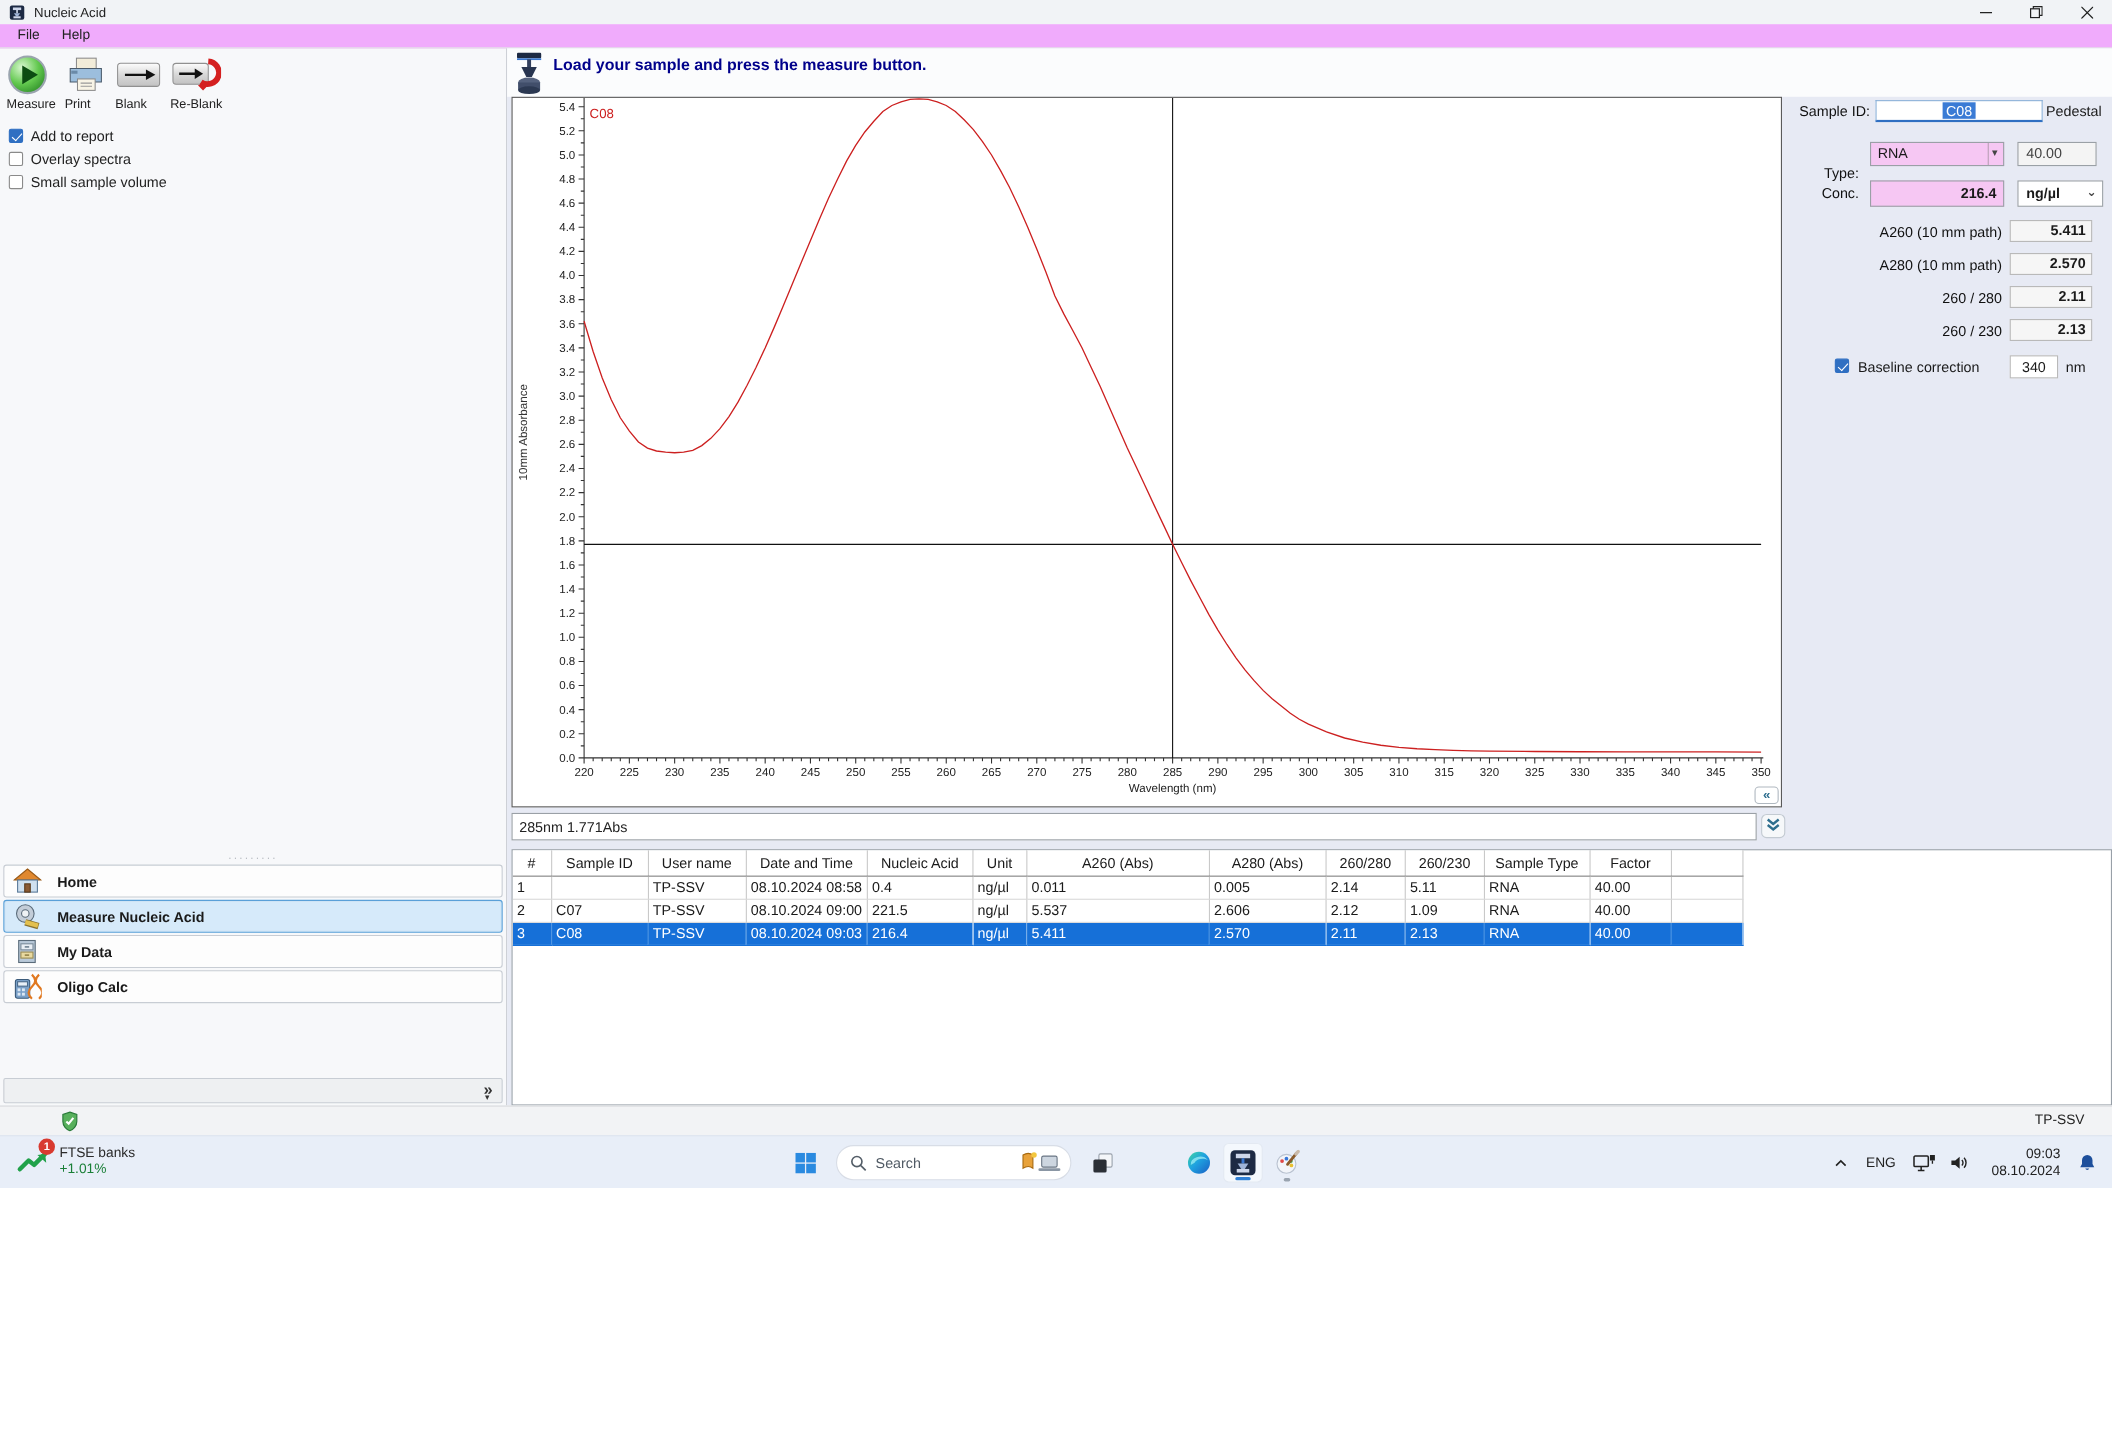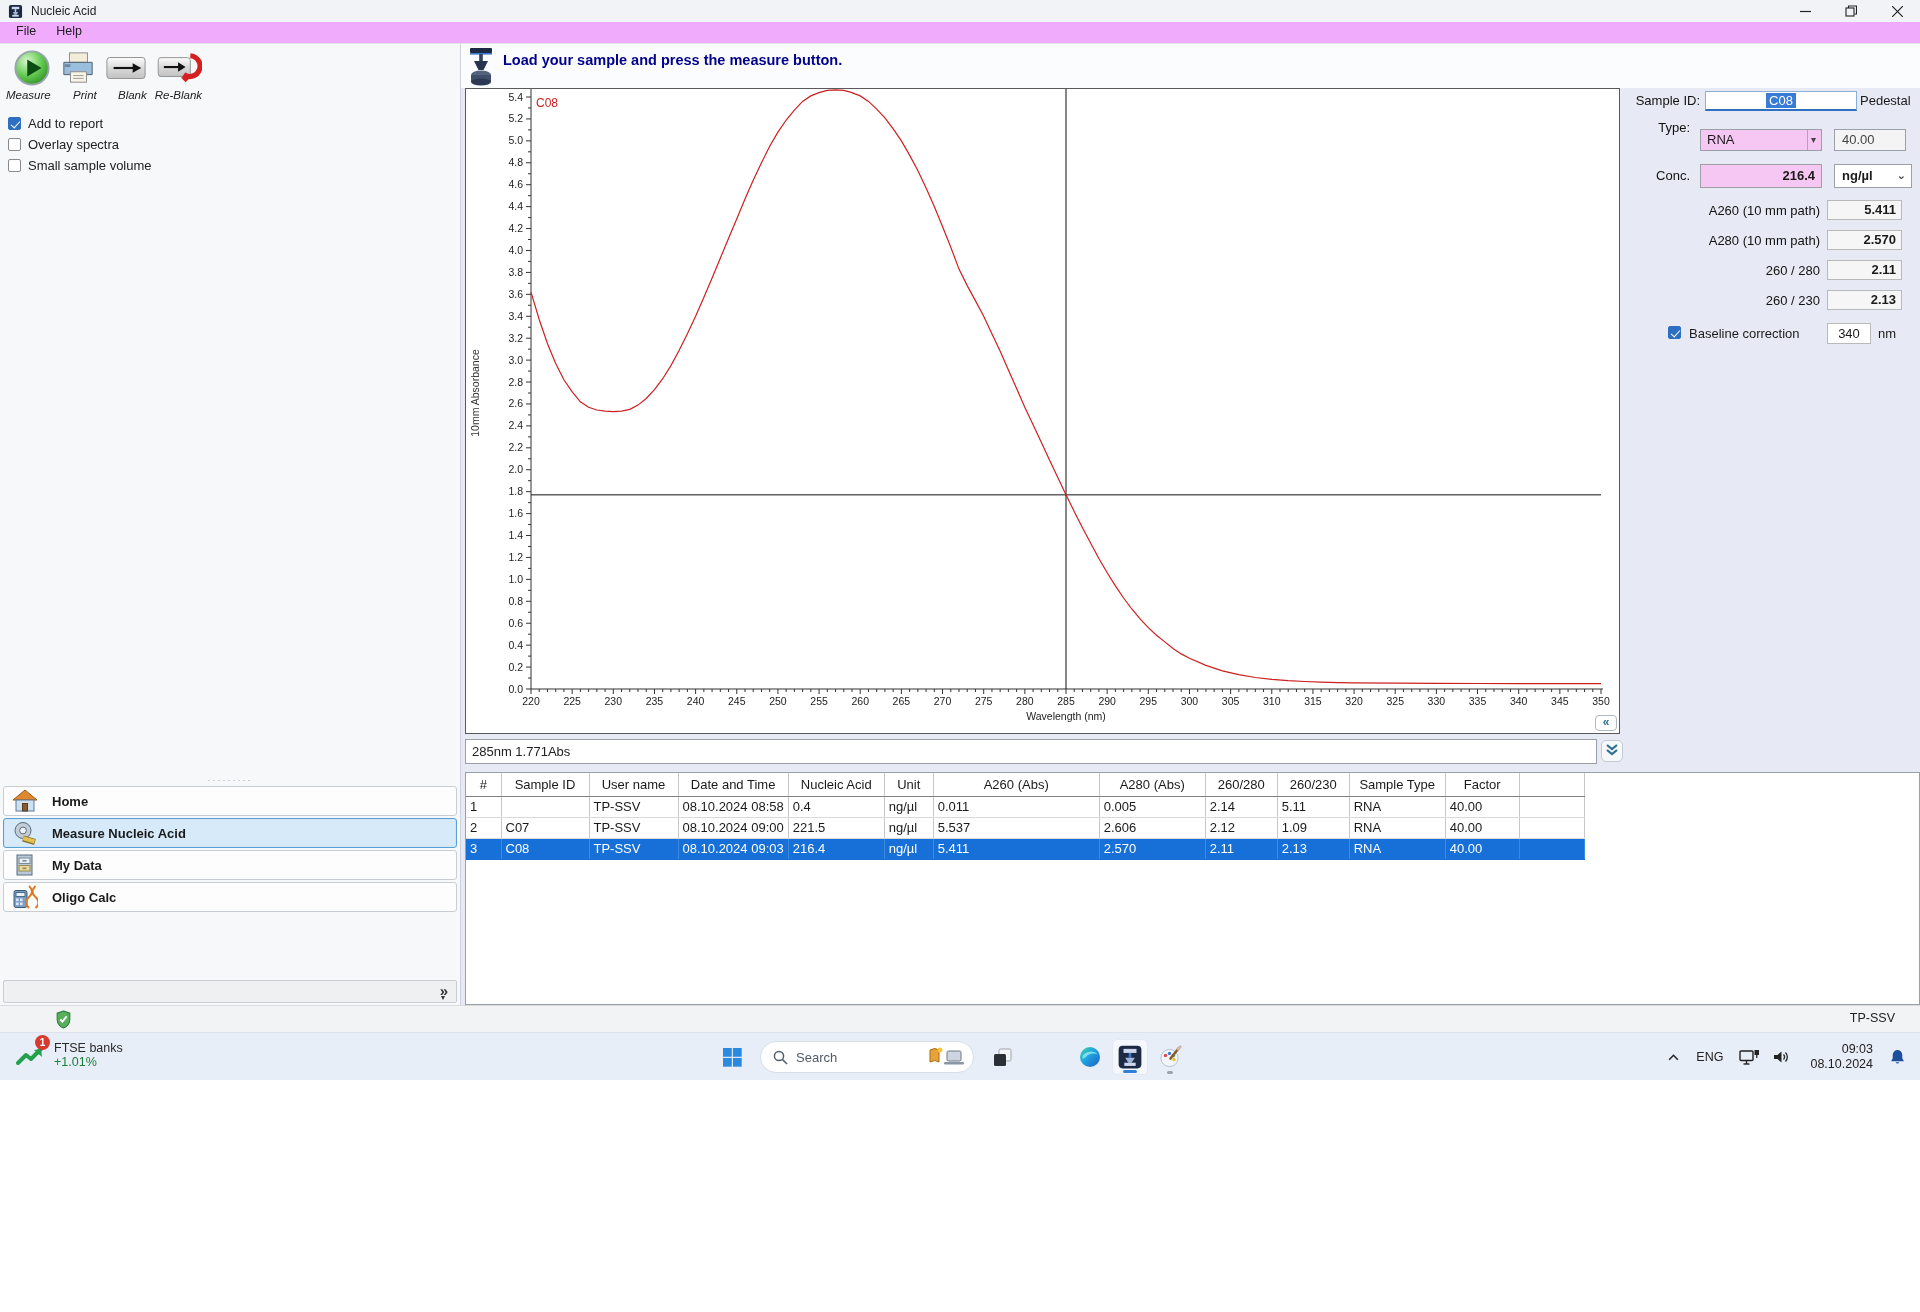--- a/index.html
+++ b/index.html
@@ -13,21 +13,21 @@
   .titlebar .app-ico { margin-left:8px; width:15px; height:15px; }
   .titlebar .ttl { margin-left:8px; font-size:12px; color:#222; }
   .win-btns { position:absolute; right:0; top:0; height:22px; display:flex; }
   .win-btn { width:46px; height:22px; display:flex; align-items:center; justify-content:center; }
 
   .menubar { position:absolute; left:0; top:22px; width:1920px; height:22px; background:#f0abfc; border-bottom:1px solid #e3e4e7; display:flex; align-items:flex-start; }
   .menu-item { font-size:12.5px; padding:2px 10px; color:#222; }
 
   
   .toolbar { position:absolute; left:2px; top:46px; display:flex; }
-  .tbtn { width:auto; min-width:46px; padding:2px 4px; display:flex; flex-direction:column; align-items:flex-end;font-style:italic; }
+  .tbtn { width:auto; min-width:46px; padding:2px 4px; display:flex; flex-direction:column; align-items:flex-start; }
   .tbtn .ticon { height:40px; display:flex; align-items:center; justify-content:center; }
   .tbtn .tlabel { font-size:11.5px; color:#222; margin-top:1px; }
 
   
   .checks { position:absolute; left:8px; top:113px; }
   .chk-row { display:flex; align-items:center; height:21px; }
   .chk-box { width:13px; height:13px; border:1px solid #8a8a8a; border-radius:2px; background:#fff; margin-right:7px; position:relative; flex:0 0 13px; }
   .chk-box.on { background:#2f6fc2; border-color:#2f6fc2; }
   .chk-box.on:after { content:""; position:absolute; left:3.5px; top:0.5px; width:4px; height:8px; border:solid #fff; border-width:0 1.8px 1.8px 0; transform:rotate(42deg); }
   .chk-label { font-size:13px; color:#222; }
@@ -587,21 +587,21 @@
             </tr>
           </tbody>
         </table>
     </div>
 
     <div class="spanel">
       <div class="lab" style="left:0; top:5px; width:80px;">Sample ID:</div>
       <div class="sid-input"><span class="selhl">C08</span></div>
       <div class="pedestal">Pedestal</div>
 
-      <div class="lab" style="left:0; top:32px; width:70px;">Type:</div>
+      <div class="lab" style="left:0; top:62px; width:70px;">Type:</div>
       <div class="combo pinkfill" style="left:80px; top:41px; width:122px; padding-left:6px;">
         <span>RNA</span>
         <span class="arr" style="border-left:1px solid #b9a0b6; padding:0 3px;">▾</span>
       </div>
       <div class="combo" style="left:214px; top:41px; width:72px; background:#f4f4f4; color:#444; padding-left:7px;"><span>40.00</span></div>
 
       <div class="lab" style="left:0; top:80px; width:70px;">Conc.</div>
       <div class="combo pinkfill" style="left:80px; top:76px; width:122px; height:24px; line-height:22px; font-weight:bold; text-align:right; padding-right:6px;"><span>216.4</span></div>
       <div class="combo" style="left:214px; top:76px; width:78px; height:24px; line-height:22px; font-weight:bold; padding-left:7px;">
         <span>ng/µl</span>

